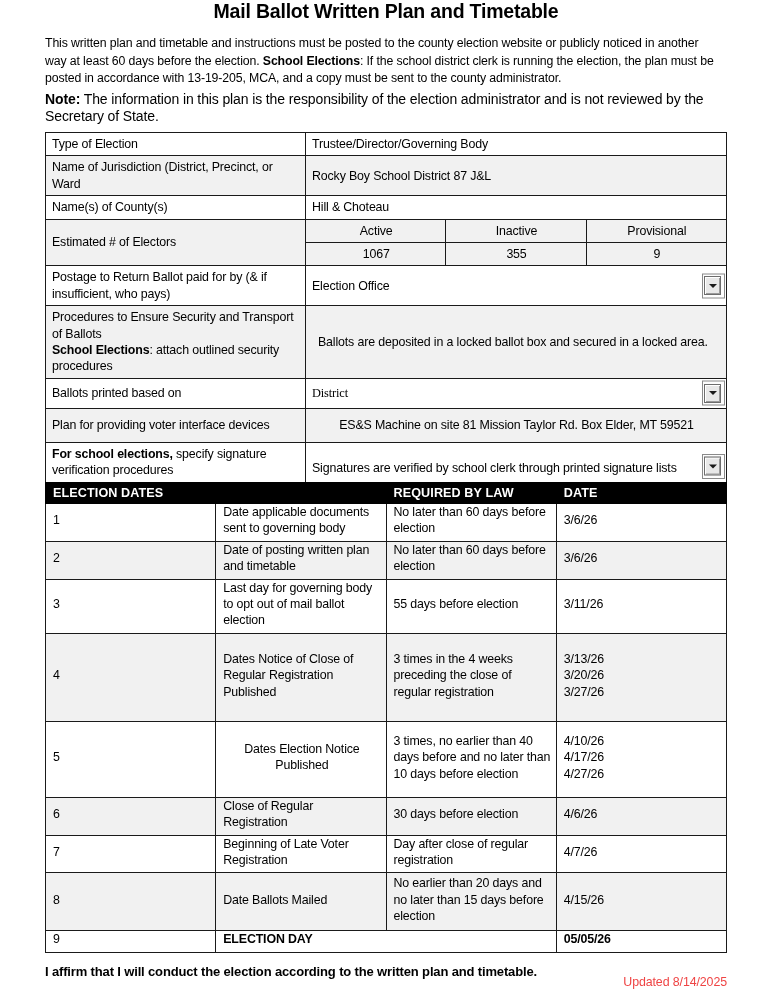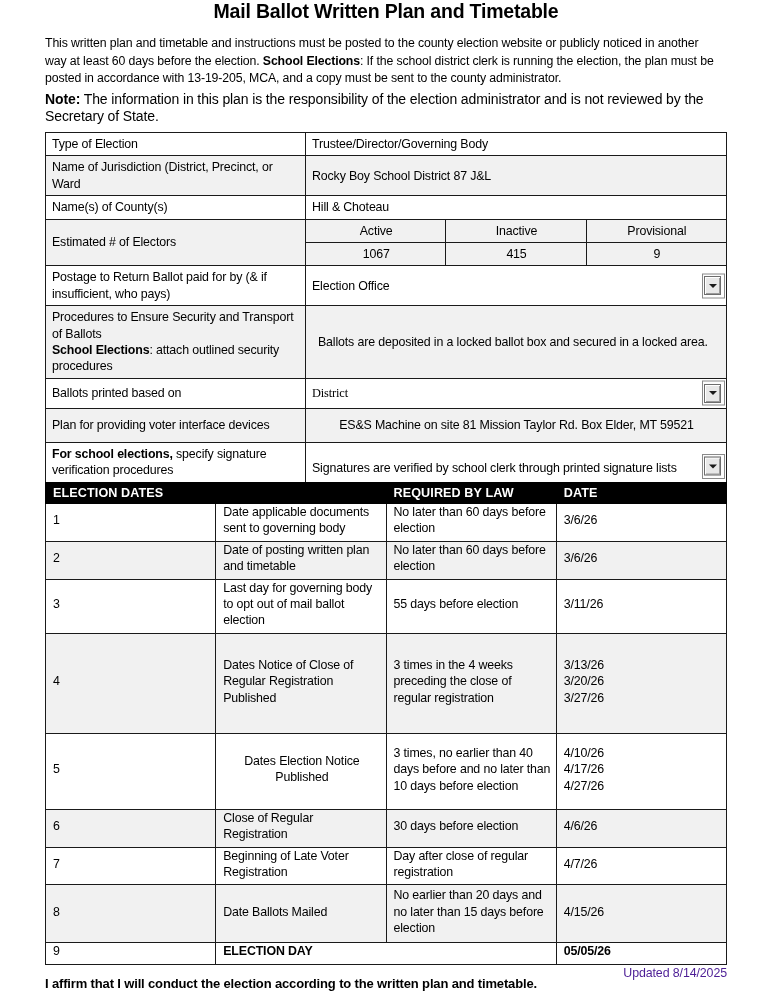--- a/index.html
+++ b/index.html
@@ -143,23 +143,23 @@
   
   .affirm {
     font-size: 13px;
     font-weight: bold;
     margin-top: 11px;
     letter-spacing: -0.15px;
   }
   .updated {
     position: absolute;
     right: 45px;
-    bottom: 20px;
+    bottom: 11px;
     font-size: 12.4px;
-    color: #4c1d95;
+    color: #ef4444;
     letter-spacing: -0.1px;
   }
 </style>
 </head>
 <body>
 
 <div class="page">
 
   <h1 class="doc-title">Mail Ballot Written Plan and Timetable</h1>
 
@@ -182,21 +182,21 @@
         <td colspan="3">Hill &amp; Choteau</td>
       </tr>
       <tr class="shade">
         <td class="lbl" rowspan="2">Estimated # of Electors</td>
         <td class="ctr">Active</td>
         <td class="ctr">Inactive</td>
         <td class="ctr">Provisional</td>
       </tr>
       <tr class="shade">
         <td class="ctr">1067</td>
-        <td class="ctr">415</td>
+        <td class="ctr">355</td>
         <td class="ctr">9</td>
       </tr>
       <tr>
         <td class="lbl">Postage to Return Ballot paid for by (&amp; if insufficient, who pays)</td>
         <td colspan="3" class="combo-cell" style="height:36px;">
           <span>Election Office</span>
           <span class="combo-outer">
             <span class="combo-btn">
                 <span class="car"></span>
               </span>
@@ -260,21 +260,21 @@
 
       <tr>
         <td class="num">3</td>
         <td class="desc">Last day for governing body to opt out of mail ballot election</td>
         <td class="law">55 days before election</td>
         <td class="date">3/11/26</td>
       </tr>
 
       <tr class="shade">
         <td class="num">4</td>
-        <td class="desc" style="height:100px;margin-top:42px;">Dates Notice of Close of Regular Registration Published</td>
+        <td class="desc" style="height:88px;margin-top:42px;">Dates Notice of Close of Regular Registration Published</td>
         <td class="law">3 times in the 4 weeks preceding the close of regular registration</td>
         <td class="date multi" style="white-space:pre-line;">3/13/26
 3/20/26
 3/27/26</td>
       </tr>
 
       <tr>
         <td class="num">5</td>
         <td class="desc" style="height:76px;text-align:center;">Dates Election Notice Published</td>
         <td class="law">3 times, no earlier than 40 days before and no later than 10 days before election</td>

